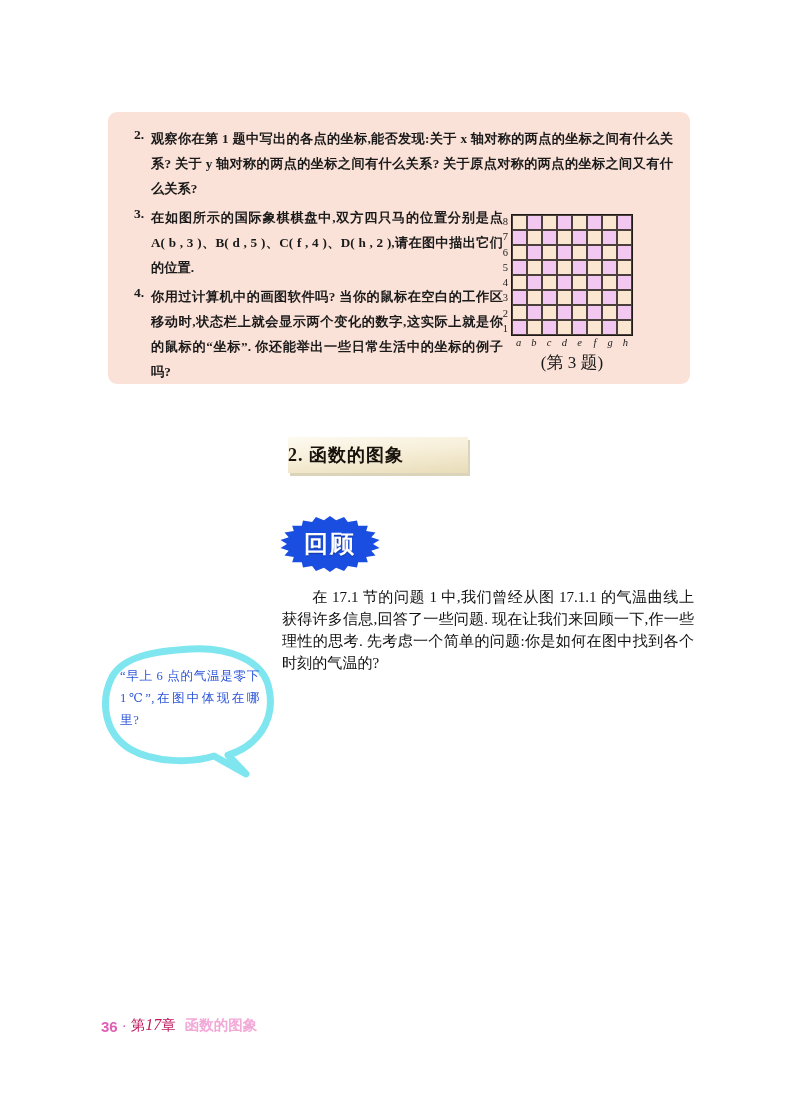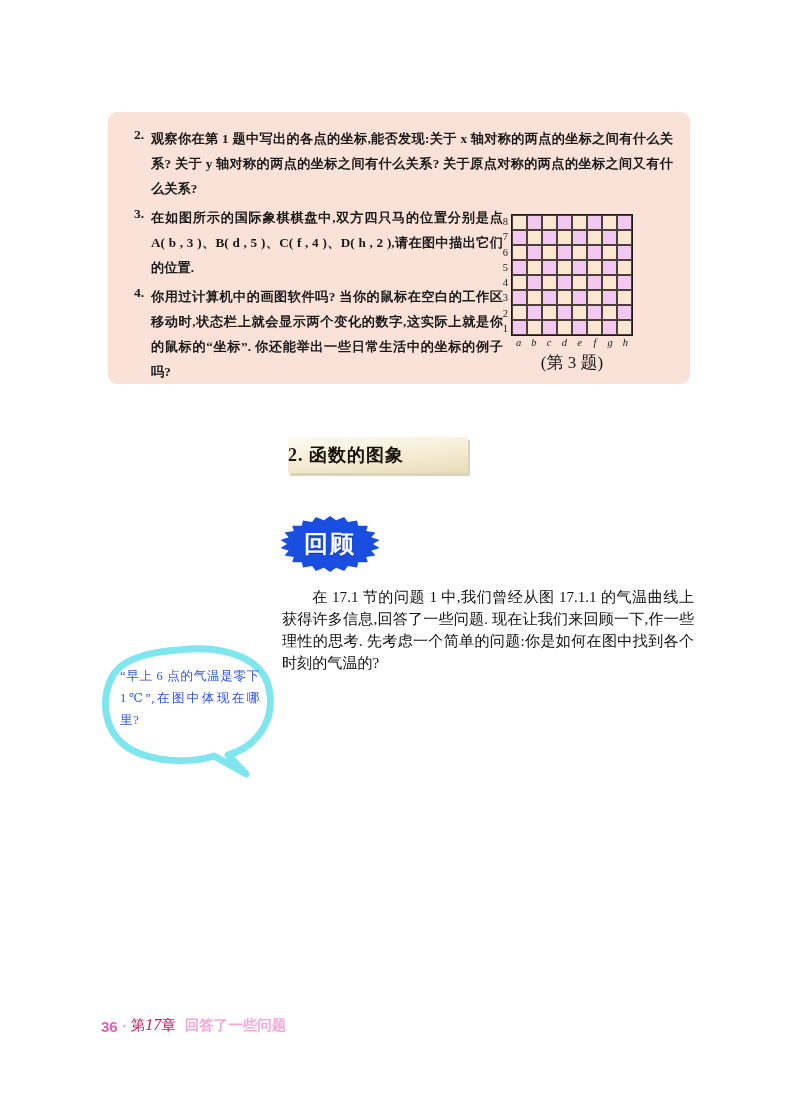--- a/index.html
+++ b/index.html
@@ -361,14 +361,14 @@
 </div>
 
 <div class="body-col">
   <p class="para">在 17.1 节的问题 1 中,我们曾经从图 17.1.1 的气温曲线上获得许多信息,回答了一些问题. 现在让我们来回顾一下,作一些理性的思考. 先考虑一个简单的问题:你是如何在图中找到各个时刻的气温的?</p>
 </div>
 
 <div class="footer">
   <span class="pg">36</span>
   <span class="dot">·</span>
   <span class="chap"><span>第</span><span class="num">17</span><span>章</span></span>
-  <span class="chapname">回答了一些问题</span>
+  <span class="chapname">函数的图象</span>
 </div>
 
 </body></html>

